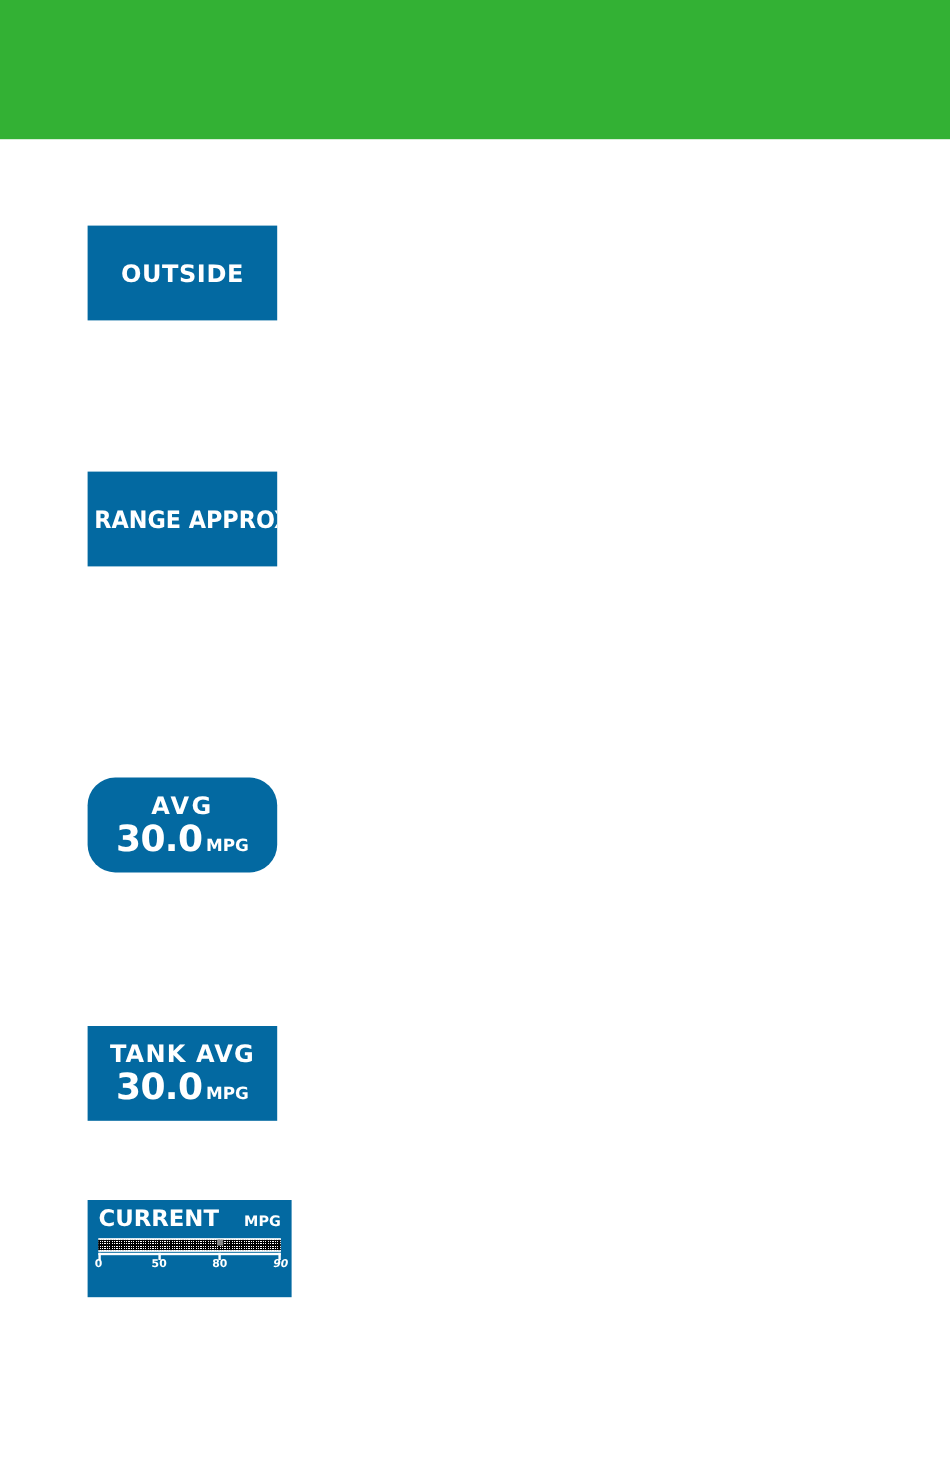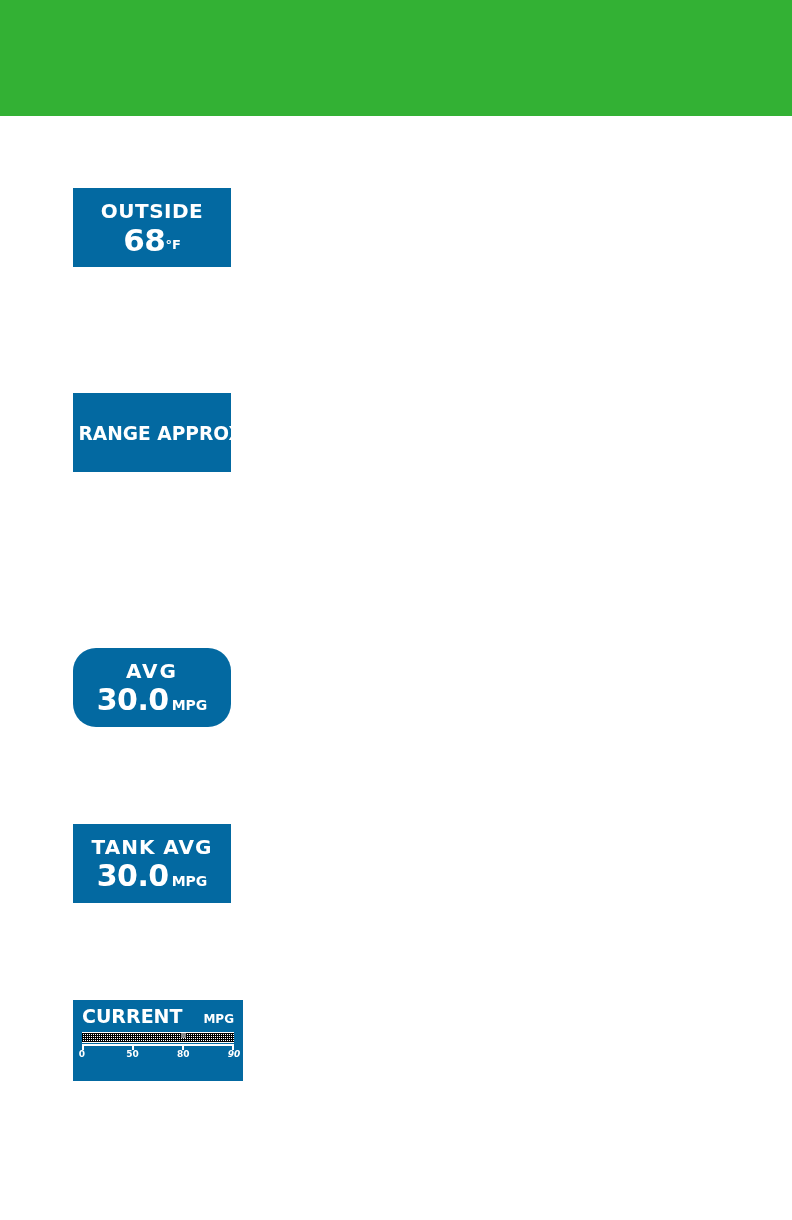--- a/index.html
+++ b/index.html
@@ -107,21 +107,21 @@
     height: 79px;
     border-radius: 23px;
   }
   #panel-avg .lcd-label { font-size: 20px; letter-spacing: 2px; }
   #panel-avg .lcd-value { font-size: 30px; }
   #panel-avg .lcd-unit  { font-size: 14px; margin-left: 3px; }
 
   
   #panel-tank-avg {
     left: 73px;
-    top: 824px;
+    top: 855px;
     width: 158px;
     height: 79px;
   }
   #panel-tank-avg .lcd-label { font-size: 20px; letter-spacing: 1px; }
   #panel-tank-avg .lcd-value { font-size: 30px; }
   #panel-tank-avg .lcd-unit  { font-size: 14px; margin-left: 3px; }
 
   
   #panel-current {
     left: 73px;
@@ -232,23 +232,20 @@
   }
 </style>
 </head>
 <body>
 
 <div class="header-band"></div>
 
 <div class="lcd-panel" id="panel-outside">
   <div class="lcd-inner">
     <span class="lcd-label">OUTSIDE</span>
-    <span class="lcd-value-row">
-      <span class="lcd-value">68</span><span class="lcd-unit">°F</span>
-    </span>
   </div>
 </div>
 
 <div class="lcd-panel" id="panel-range">
   <div class="lcd-inner">
     <span class="lcd-label">RANGE APPROX</span>
   </div>
 </div>
 
 <div class="lcd-panel" id="panel-avg">

